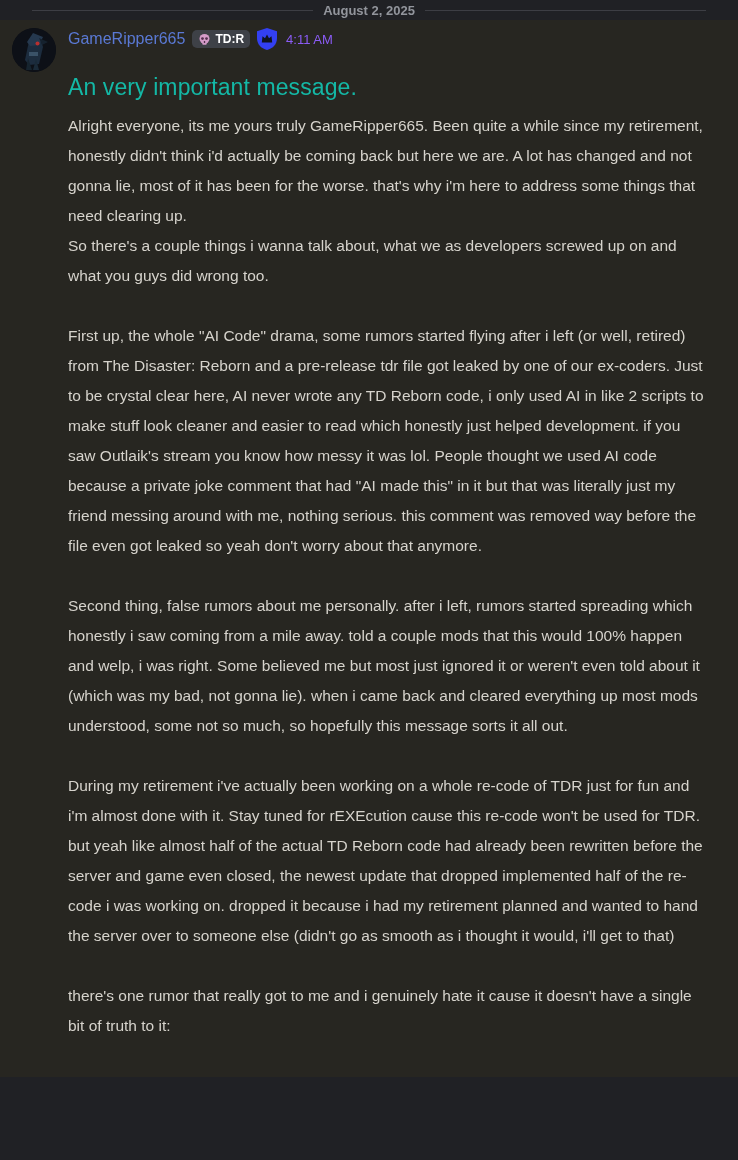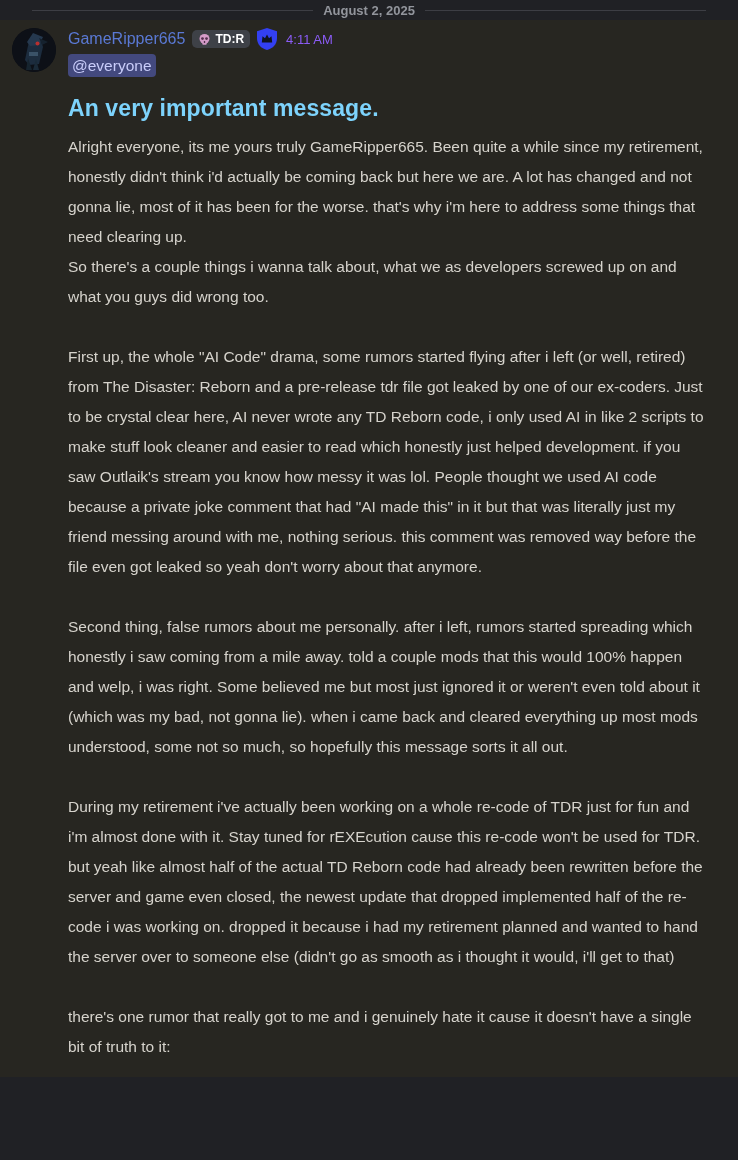--- a/index.html
+++ b/index.html
@@ -43,22 +43,22 @@
   }
   .shield-wrap { display:inline-flex; align-items:center; }
   .timestamp { font-size:13px; color:#8b5cf6; margin-left:2px; }
   .mention-row { margin-top:3px; line-height:24px; }
   .mention {
     background:#43497e; color:#c9cdfa;
     border-radius:4px; padding:0 4px; font-size:15.5px;
     display:inline-block; line-height:23px;
   }
   .heading {
-    font-size:23px; font-weight:700; color:#7dd3fc;
-    margin:17px 0 10px 0; letter-spacing:0.1px;
+    font-size:23px; font-weight:400; color:#14b8a6;
+    margin:23px 0 10px 0; letter-spacing:0.1px;
   }
   .body-text {
     font-size:15.5px; line-height:30px; color:#d6d3cc;
     white-space:pre-wrap;
   }
   
   .reaction {
     position:absolute; left:69px; top:1104px;
     height:30px; min-width:90px; box-sizing:border-box;
     display:flex; align-items:center; justify-content:center; gap:9px;
@@ -117,23 +117,20 @@
         </span>
         <span class="shield-wrap">
           <svg width="20" height="22" viewBox="0 0 20 22">
             <path d="M10 0 L20 3.2 L20 10 C20 16.4 16 20.3 10 22 C4 20.3 0 16.4 0 10 L0 3.2 Z" fill="#3340f2"></path>
             <path d="M4.8 14.5 L5.5 8.2 L8 10.3 L10 6.5 L12 10.3 L14.5 8.2 L15.2 14.5 Z" fill="#10131f"></path>
           </svg>
         </span>
         <span class="timestamp">4:11 AM</span>
       </div>
 
-      <div class="mention-row">
-        <span class="mention">@everyone</span>
-      </div>
 
       <div class="heading">An very important message.</div>
 
       <div class="body-text">Alright everyone, its me yours truly GameRipper665. Been quite a while since my retirement, honestly didn't think i'd actually be coming back but here we are. A lot has changed and not gonna lie, most of it has been for the worse. that's why i'm here to address some things that need clearing up.
 So there's a couple things i wanna talk about, what we as developers screwed up on and what you guys did wrong too.
 
 First up, the whole "AI Code" drama, some rumors started flying after i left (or well, retired) from The Disaster: Reborn and a pre-release tdr file got leaked by one of our ex-coders. Just to be crystal clear here, AI never wrote any TD Reborn code, i only used AI in like 2 scripts to make stuff look cleaner and easier to read which honestly just helped development. if you saw Outlaik's stream you know how messy it was lol. People thought we used AI code because a private joke comment that had "AI made this" in it but that was literally just my friend messing around with me, nothing serious. this comment was removed way before the file even got leaked so yeah don't worry about that anymore.
 
 Second thing, false rumors about me personally. after i left, rumors started spreading which honestly i saw coming from a mile away. told a couple mods that this would 100% happen and welp, i was right. Some believed me but most just ignored it or weren't even told about it (which was my bad, not gonna lie). when i came back and cleared everything up most mods understood, some not so much, so hopefully this message sorts it all out.
 

